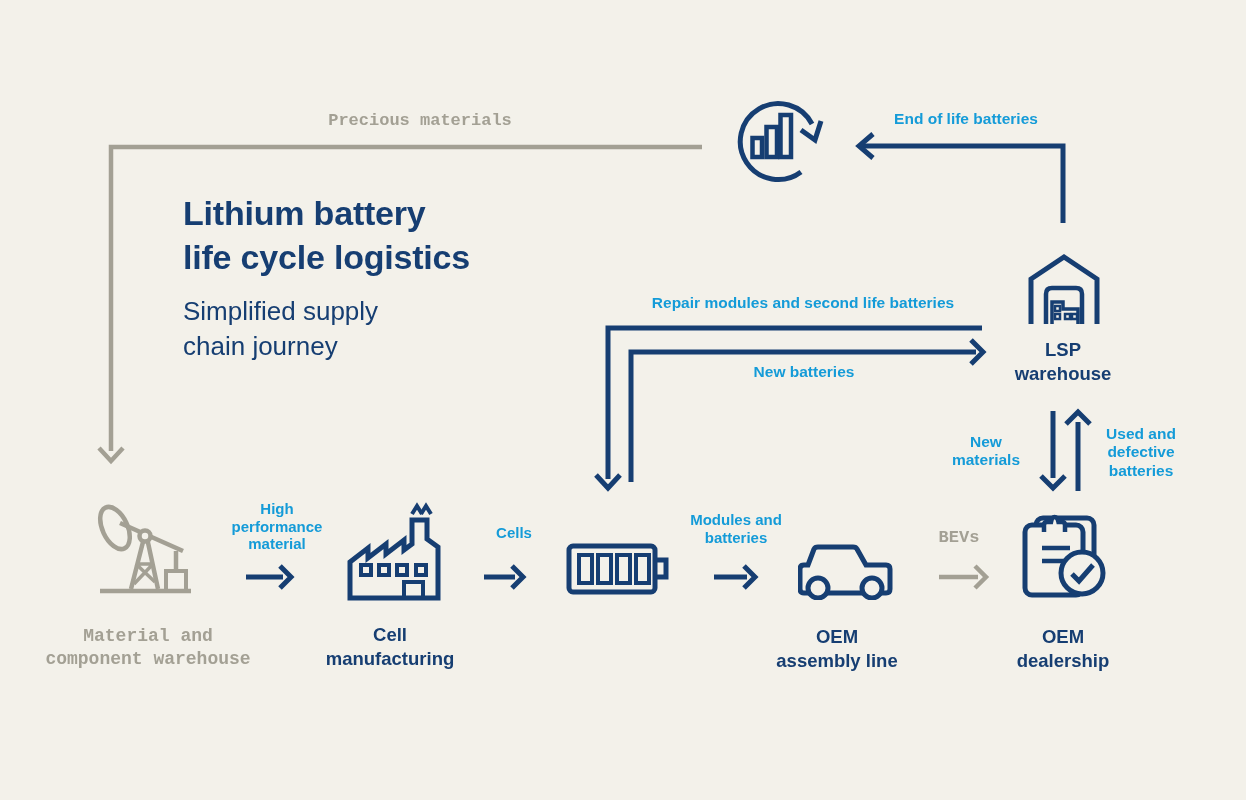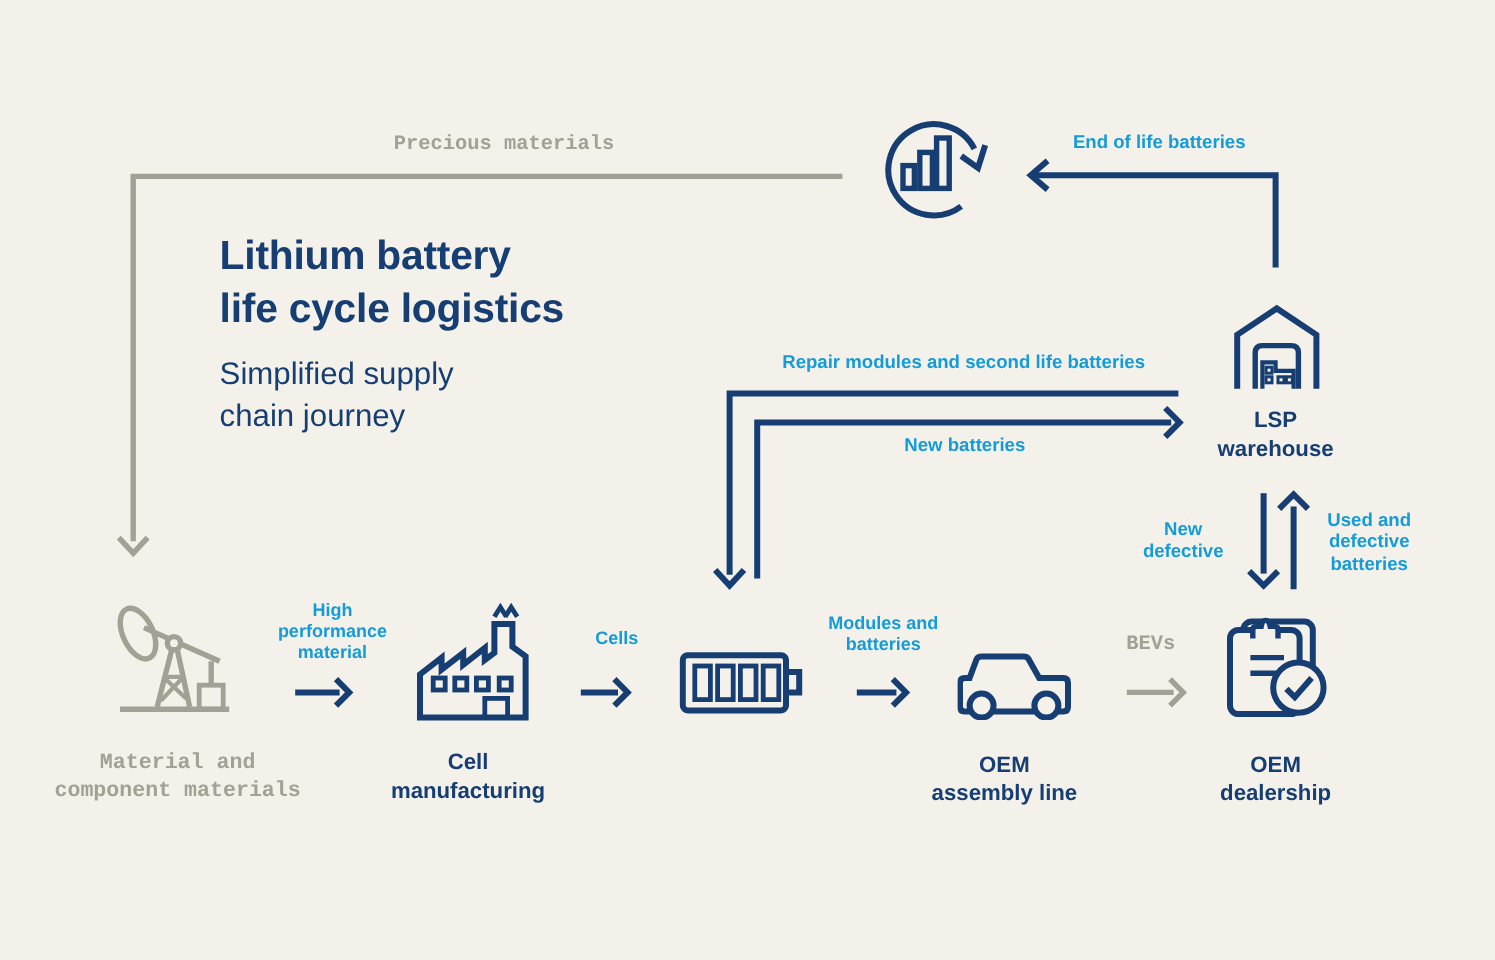--- a/index.html
+++ b/index.html
@@ -165,36 +165,36 @@
       <circle cx="62" cy="59" r="21" fill="var(--background,#f3f1ea)"></circle>
       <polyline points="52,60 59,67 73,51"></polyline>
     </g>
   </svg>
 
   <div class="label gray-label gray-t" style="left:420px;top:110px">Precious materials</div>
   <div class="label flow-label cyan-t" style="left:966px;top:110px">End of life batteries</div>
   <div class="label flow-label cyan-t" style="left:803px;top:294px">Repair modules and second life batteries</div>
   <div class="label flow-label cyan-t" style="left:804px;top:363px">New batteries</div>
   <div class="label flow-label cyan-t" style="left:986px;top:433px">New
-defective</div>
+materials</div>
   <div class="label flow-label cyan-t" style="left:1141px;top:425px">Used and
 defective
 batteries</div>
   <div class="label small-flow cyan-t" style="left:277px;top:500px">High
 performance
 material</div>
   <div class="label small-flow cyan-t" style="left:514px;top:524px">Cells</div>
   <div class="label small-flow cyan-t" style="left:736px;top:511px">Modules and
 batteries</div>
   <div class="label gray-label gray-t" style="left:959px;top:527px">BEVs</div>
 
   <div class="label node-label navy-t" style="left:1063px;top:338px">LSP
 warehouse</div>
   <div class="label suppliers-label gray-t" style="left:148px;top:625px;position:absolute;white-space:pre-line;text-align:center;font-weight:bold">Material and
-component materials</div>
+component warehouse</div>
   <div class="label node-label navy-t" style="left:390px;top:623px">Cell
 manufacturing</div>
   <div class="label node-label navy-t" style="left:837px;top:625px">OEM
 assembly line</div>
   <div class="label node-label navy-t" style="left:1063px;top:625px">OEM
 dealership</div>
 
 </div>
 
 </body></html>

